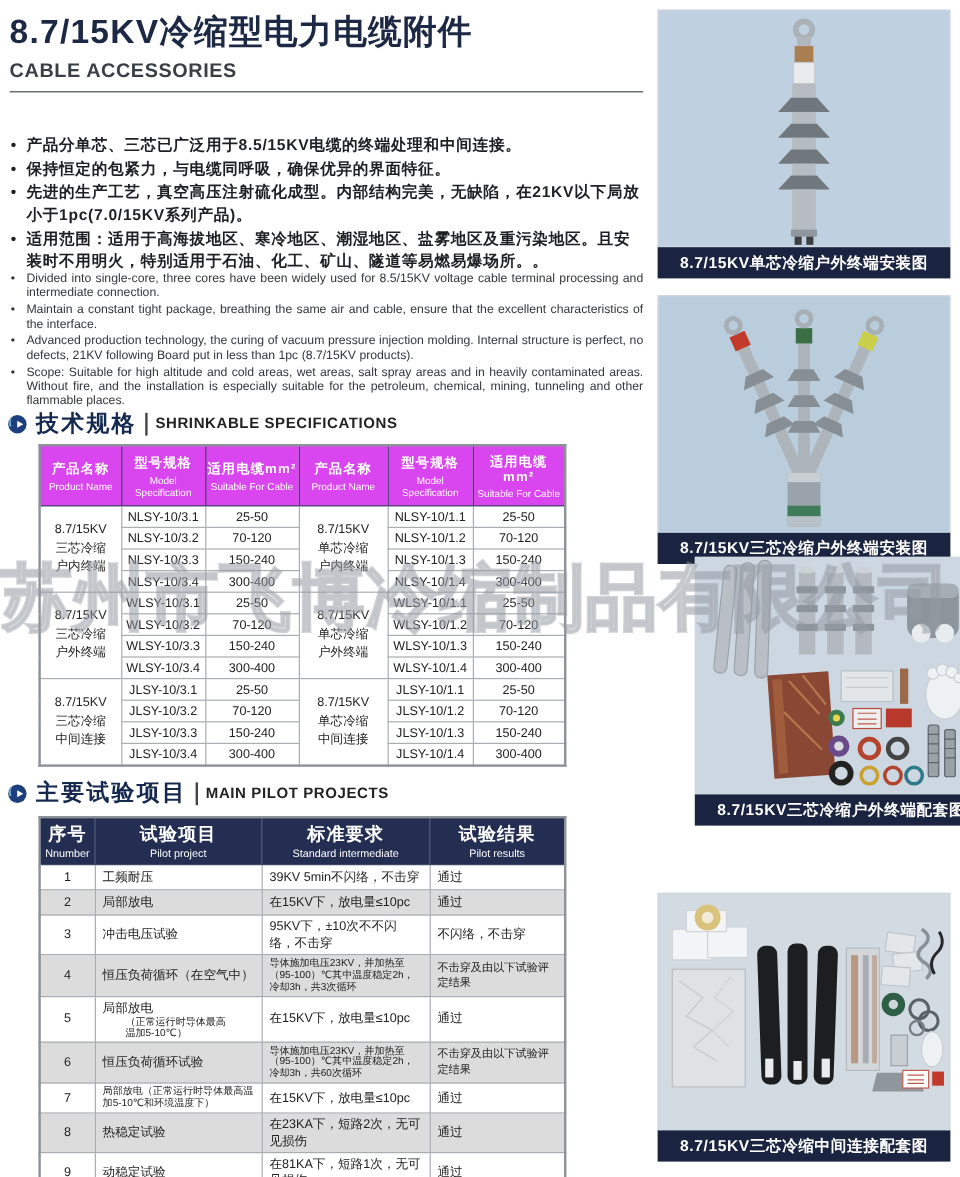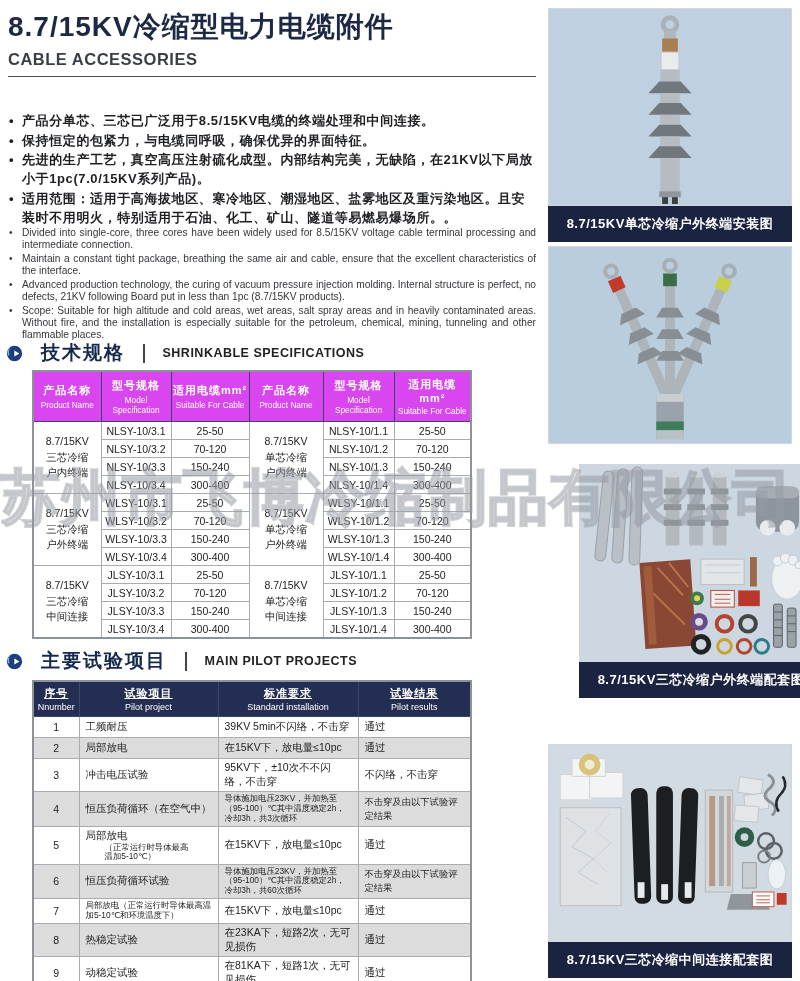--- a/index.html
+++ b/index.html
@@ -18,54 +18,54 @@
   ul.blist{position:absolute;margin:0;padding:0;list-style:none;}
   ul.blist li{position:relative;padding-left:14px;}
   ul.blist li::before{content:"\2022";position:absolute;left:1px;top:0;}
   .bullets-cn{left:8px;top:112px;width:526px;font-size:13px;font-weight:700;
               color:#1d1f22;line-height:1.44;letter-spacing:.6px;}
   .bullets-cn li{margin-bottom:1px;}
   .bullets-en{left:8px;top:227px;width:528px;font-size:10.2px;font-weight:500;
               color:#33363a;line-height:1.18;text-align:justify;}
   .bullets-en li{margin-bottom:2px;}
 
-  .sec-hdr{position:absolute;left:6px;display:flex;align-items:center;gap:18px;}
+  .sec-hdr{position:absolute;left:6px;display:flex;align-items:center;gap:7px;}
   .sec-hdr.s1{top:340px;} .sec-hdr.s2{top:648px;}
   .sec-hdr .cn{font-size:19px;font-weight:800;color:#15294f;letter-spacing:2px;}
   .sec-hdr .bar{width:1.5px;height:19px;background:#444;}
   .sec-hdr .en{font-size:12.5px;font-weight:700;color:#222;letter-spacing:.5px;}
 
   table{border-collapse:collapse;table-layout:fixed;}
   .spec-table{position:absolute;left:32px;top:370px;width:438px;border:2px solid #8d9298;}
   .spec-table th{background:#d946ef;color:#fff;border:1px solid #3c4668;padding:5px 1px;}
   .spec-table th .h-cn{font-size:11px;font-weight:700;letter-spacing:1px;}
   .spec-table th .h-en{font-size:8.3px;font-weight:400;margin-top:2px;}
   .spec-table td{border:1px solid #a9adb2;text-align:center;font-size:10.5px;
                  height:17px;padding:0 2px;color:#222;background:#fff;}
   .spec-table td.nm{line-height:1.5;font-size:10.5px;}
 
   .pilot-table{position:absolute;left:32px;top:680px;width:438px;border:2px solid #8d9298;}
   .pilot-table th{background:#232e52;color:#fff;border:1px solid #3c4668;padding:4px 2px;}
-  .pilot-table th .h-cn{font-size:11px;font-weight:700;letter-spacing:1px;text-decoration:underline;}
+  .pilot-table th .h-cn{font-size:15px;font-weight:700;letter-spacing:1px;}
   .pilot-table th .h-en{font-size:9px;font-weight:400;margin-top:1px;}
   .pilot-table td{border:1px solid #a9adb2;font-size:10.5px;height:16px;
                   padding:2px 6px;color:#222;background:#fff;}
   .pilot-table tr.even td{background:#dcdcdc;}
   .pilot-table td.no{text-align:center;padding:2px 1px;}
   .pilot-table .sm{font-size:8.4px;line-height:1.18;display:inline-block;vertical-align:middle;}
   .pilot-table .sm2{font-size:9.3px;}
   .pilot-table .note{font-size:8.4px;line-height:1.12;display:inline-block;
                      vertical-align:middle;width:92px;margin-left:19px;}
 
   
   .right-col{position:absolute;left:548px;top:0;width:244px;}
   .product-card{position:absolute;left:0;width:244px;margin:0;}
   .product-card .photo{width:244px;height:198px;background:#c3d3e2;overflow:hidden;
                        border:1px solid #cfd8e0;box-sizing:border-box;}
-  .product-card figcaption{height:36px;background:#1a2440;color:#fff;font-size:13px;
+  .product-card figcaption{height:26px;background:#1a2440;color:#fff;font-size:13px;
        font-weight:700;display:flex;align-items:center;justify-content:center;
        letter-spacing:.5px;white-space:nowrap;}
   .card-0{top:8px;} .card-1{top:246px;} .card-2{top:464px;padding-left:31px;} .card-3{top:744px;}
 
   
   .watermark{position:absolute;left:0;top:458px;width:800px;z-index:6;
       font-size:60px;font-weight:900;white-space:nowrap;letter-spacing:1px;
       color:rgba(150,156,163,.22);-webkit-text-stroke:2px rgba(150,156,163,.45);
       pointer-events:none;}
 
@@ -276,21 +276,21 @@
           <th>
               <div class="h-cn">序号</div>
               <div class="h-en">Nnumber</div>
             </th>
           <th>
               <div class="h-cn">试验项目</div>
               <div class="h-en">Pilot project</div>
             </th>
           <th>
               <div class="h-cn">标准要求</div>
-              <div class="h-en">Standard installation</div>
+              <div class="h-en">Standard intermediate</div>
             </th>
           <th>
               <div class="h-cn">试验结果</div>
               <div class="h-en">Pilot results</div>
             </th>
         </tr>
       </thead>
       <tbody id="pilot-body">
           <tr class="odd">
             <td class="no">1</td>
@@ -403,20 +403,21 @@
             <path d="M108,116 L136,116 L130,106 L114,106 Z" fill="#878f95"></path>
             <rect x="115" y="27" width="14" height="13" fill="#3a6f46"></rect>
             <circle cx="122" cy="19" r="6" fill="none" stroke="#a7afb5" stroke-width="4"></circle>
           </g>
           <rect x="108" y="150" width="28" height="46" fill="#9aa3ab"></rect>
           <rect x="108" y="150" width="28" height="8" fill="#c9ced2"></rect>
           <rect x="108" y="178" width="28" height="9" fill="#3f7d5a"></rect>
           <rect x="108" y="187" width="28" height="9" fill="#b9c0c6"></rect>
         </svg>
       </div>
+      <figcaption>8.7/15KV三芯冷缩户外终端安装图</figcaption>
     </figure>
 
     <figure class="product-card card-2">
       <div class="photo" style="background: rgb(204, 215, 225);">
         <svg viewBox="0 0 244 200" width="100%" height="100%">
           <g fill="#b9bfc5" stroke="#9aa1a7">
             <rect x="18" y="6" width="11" height="92" rx="5" transform="rotate(6 23 52)"></rect>
             <rect x="34" y="4" width="11" height="96" rx="5" transform="rotate(4 39 52)"></rect>
             <rect x="50" y="2" width="11" height="100" rx="5" transform="rotate(2 55 52)"></rect>
           </g>

